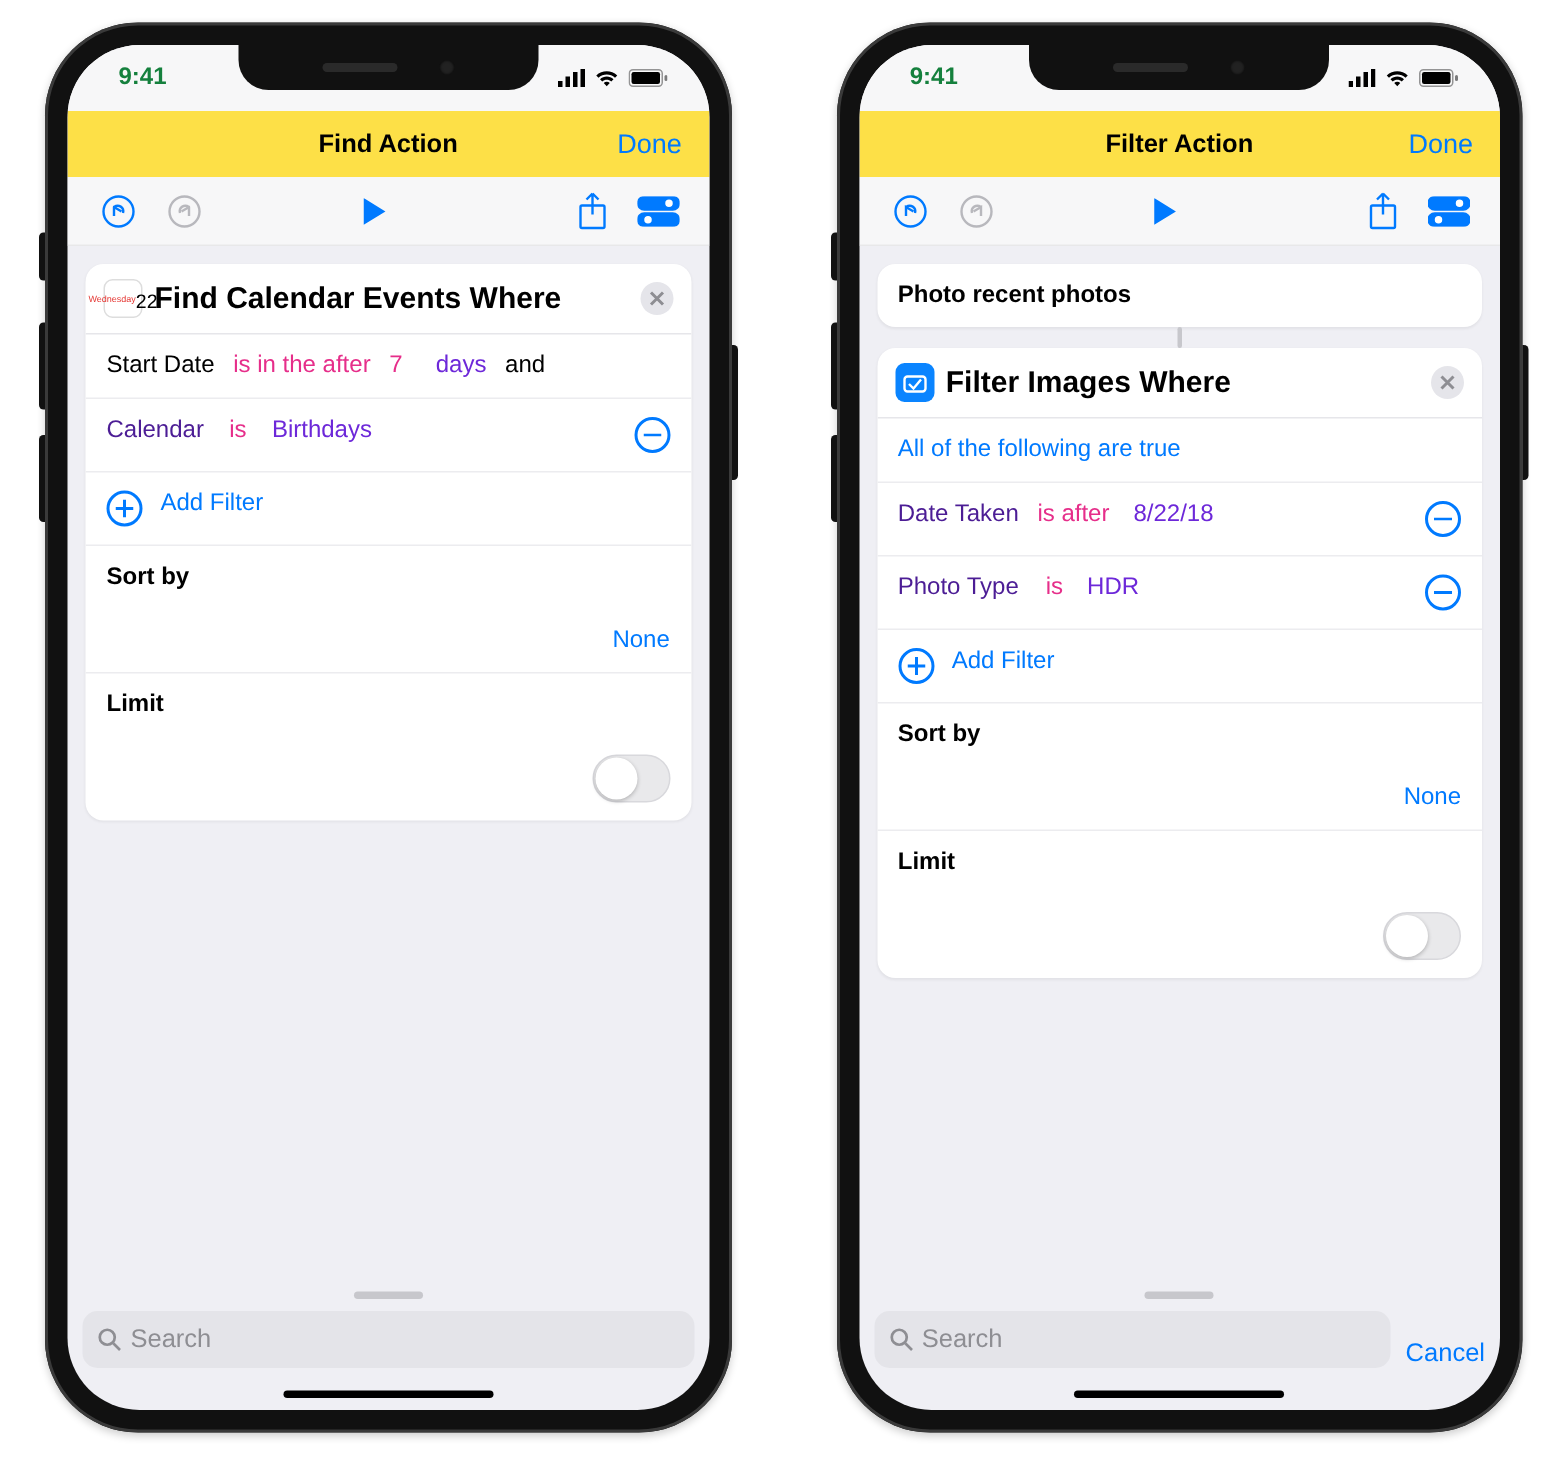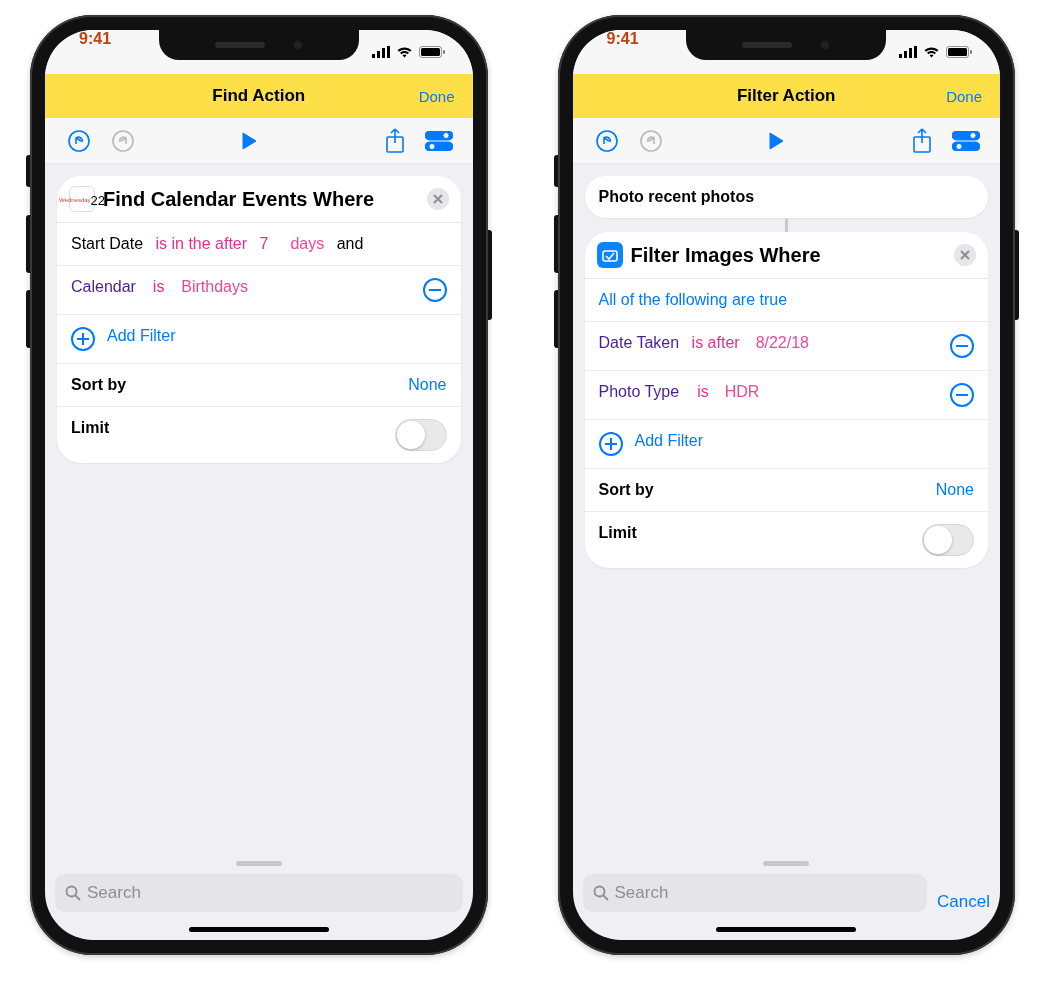--- a/index.html
+++ b/index.html
@@ -53,41 +53,42 @@
     z-index: 10;
     display:flex; align-items:center; justify-content:center; gap:28px;
   }
   .notch .speaker{ width:50px; height:6px; background:#2a2a2a; border-radius:3px;}
   .notch .cam{ width:10px; height:10px; background:#222; border-radius:50%; box-shadow:inset 0 0 2px #000;}
 
   .status-bar {
     height: 44px;
     display: flex;
     justify-content: space-between;
+    align-items: center;
     padding: 0 28px 0 34px;
     font-size: 16px;
     font-weight: 600;
-    color: #c2410c;
+    color: #15803d;
     background:#f7f7f8;
   }
   .status-right { display:flex; gap:6px; align-items:center; }
   .status-right svg { display:block; }
 
   .nav-bar {
     height: 44px;
     display: flex;
     align-items: center;
     justify-content: center;
     position: relative;
     background:#fde047;
   }
   .nav-title { font-size: 17px; font-weight: 600; }
   .nav-done {
     position: absolute; right: 18px;
-    color: #007aff; font-size: 15px; font-weight:400;
+    color: #007aff; font-size: 18px; font-weight:400;
   }
 
   .tool-bar {
     height: 46px;
     display: flex;
     align-items: center;
     padding: 0 16px;
     gap: 8px;
     background:#f7f7f8;
     border-bottom: 1px solid rgba(0,0,0,.06);
@@ -105,21 +106,21 @@
     flex: 1;
     overflow: hidden;
     padding: 12px;
     display:flex;
     flex-direction:column;
     gap:12px;
   }
 
   .card {
     background: #fff;
-    border-radius: 24px;
+    border-radius: 12px;
     box-shadow: 0 1px 2px rgba(0,0,0,.06);
     overflow: hidden;
   }
   .card-header {
     display: flex; align-items: center;
     padding: 10px 12px;
     gap: 8px;
     border-bottom: 1px solid #e6e6ea;
   }
   .card-header .app-icon {
@@ -144,23 +145,23 @@
     padding: 12px 14px;
     border-bottom: 1px solid #ececef;
     font-size:16px;
     gap:4px;
   }
   .row:last-child{ border-bottom:none; }
   .row .label { color:#000; font-weight:400; }
   .row .heavy { color:#000; font-weight:600; }
   .tok-purple { color:#4c1d95; }
   .tok-pink { color:#e62e8a; }
-  .tok-orange { color:#ec4899; }
+  .tok-orange { color:#6d28d9; }
   .tok-blue { color:#007aff; }
-  .row .right { margin-left:auto; }
+  .row .right { margin-left:auto;margin-top:42px; }
   .minus-btn {
     width:24px; height:24px; border-radius:50%;
     border:2px solid #007aff; color:#007aff;
     display:flex; align-items:center; justify-content:center;
     margin-left:auto;
   }
   .plus-btn {
     width:24px; height:24px; border-radius:50%;
     border:2px solid #007aff; color:#007aff;
     display:flex; align-items:center; justify-content:center;

